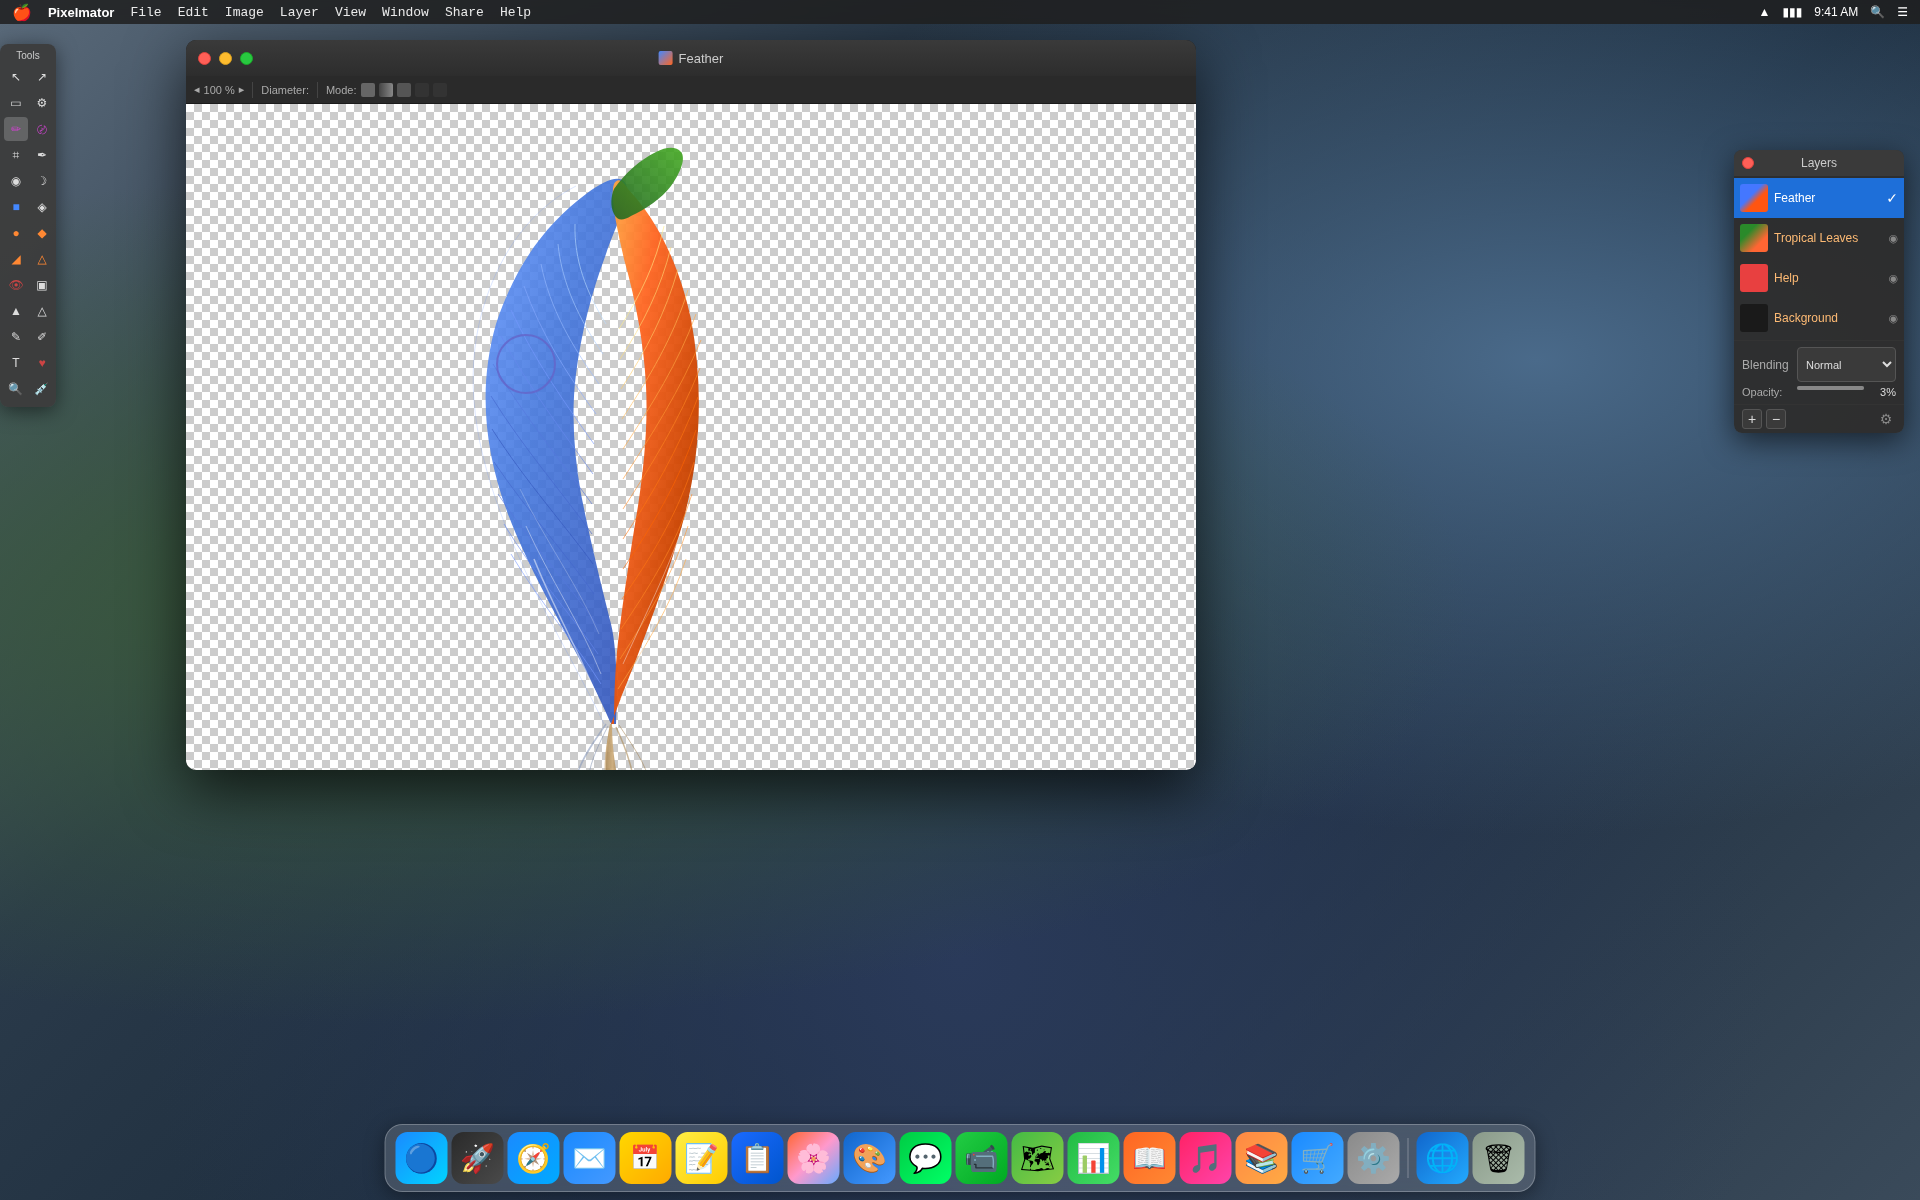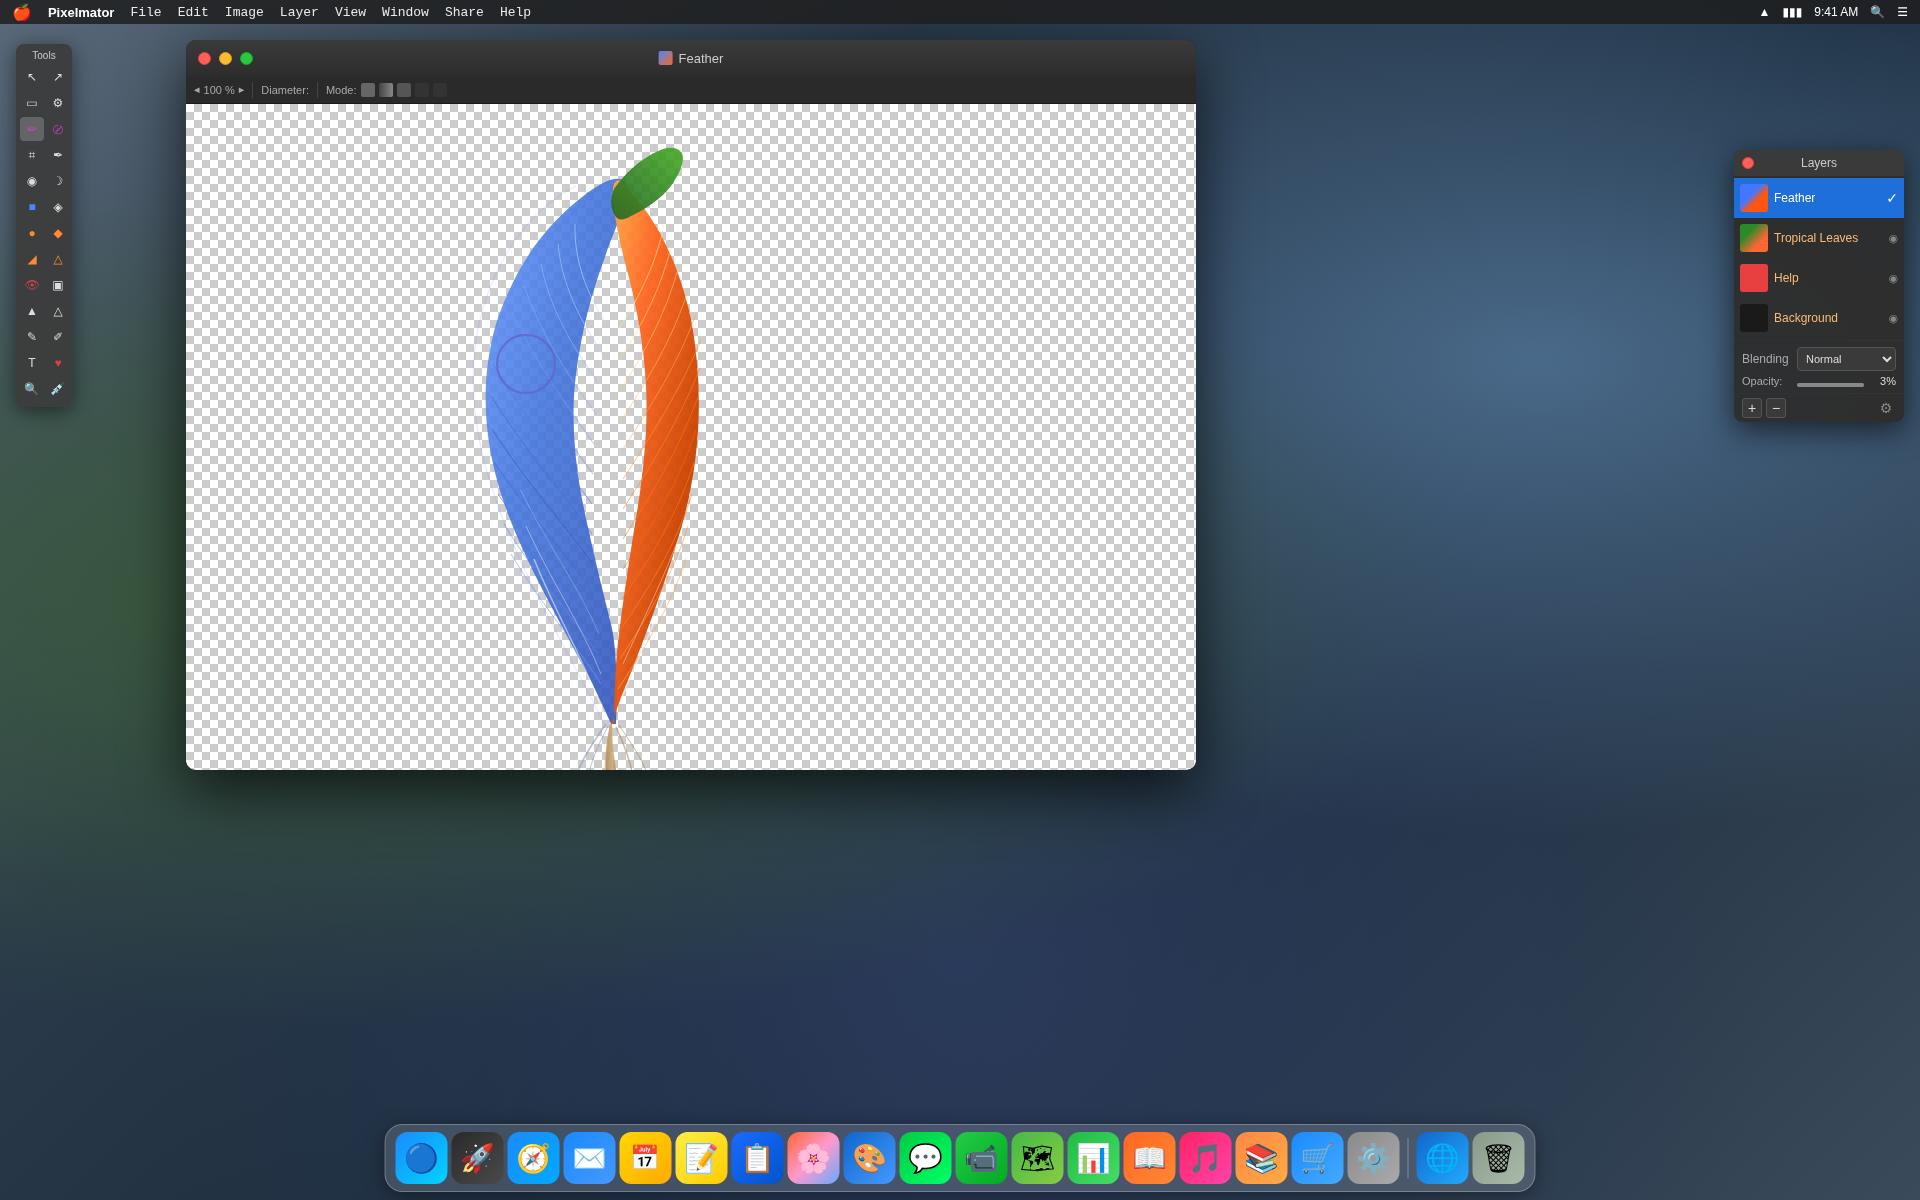--- a/index.html
+++ b/index.html
@@ -60,21 +60,21 @@
       display: flex;
       align-items: center;
       gap: 12px;
       font-size: 12px;
     }
 
     
     .tools-panel {
       position: absolute;
       top: 44px;
-      left: 16px;
+      left: 0;
       width: 56px;
       background: rgba(60,60,60,0.95);
       border-radius: 8px;
       padding: 6px 4px;
       z-index: 100;
       box-shadow: 0 4px 20px rgba(0,0,0,0.5);
     }
     .tools-title {
       color: #ccc;
       font-size: 10px;
@@ -309,25 +309,25 @@
       width: 55px;
     }
     .blend-select {
       flex: 1;
       background: #3a3a3a;
       border: 1px solid #555;
       border-radius: 4px;
       color: #ddd;
       font-size: 11px;
       padding: 2px 4px;
-      height: 24px;
+      height: 35px;
     }
     .opacity-row {
       display: flex;
-      align-items: flex-end;
+      align-items: flex-start;
     }
     .opacity-label {
       color: #aaa;
       font-size: 11px;
       width: 55px;
     }
     .opacity-slider {
       flex: 1;
       height: 4px;
       background: #555;

